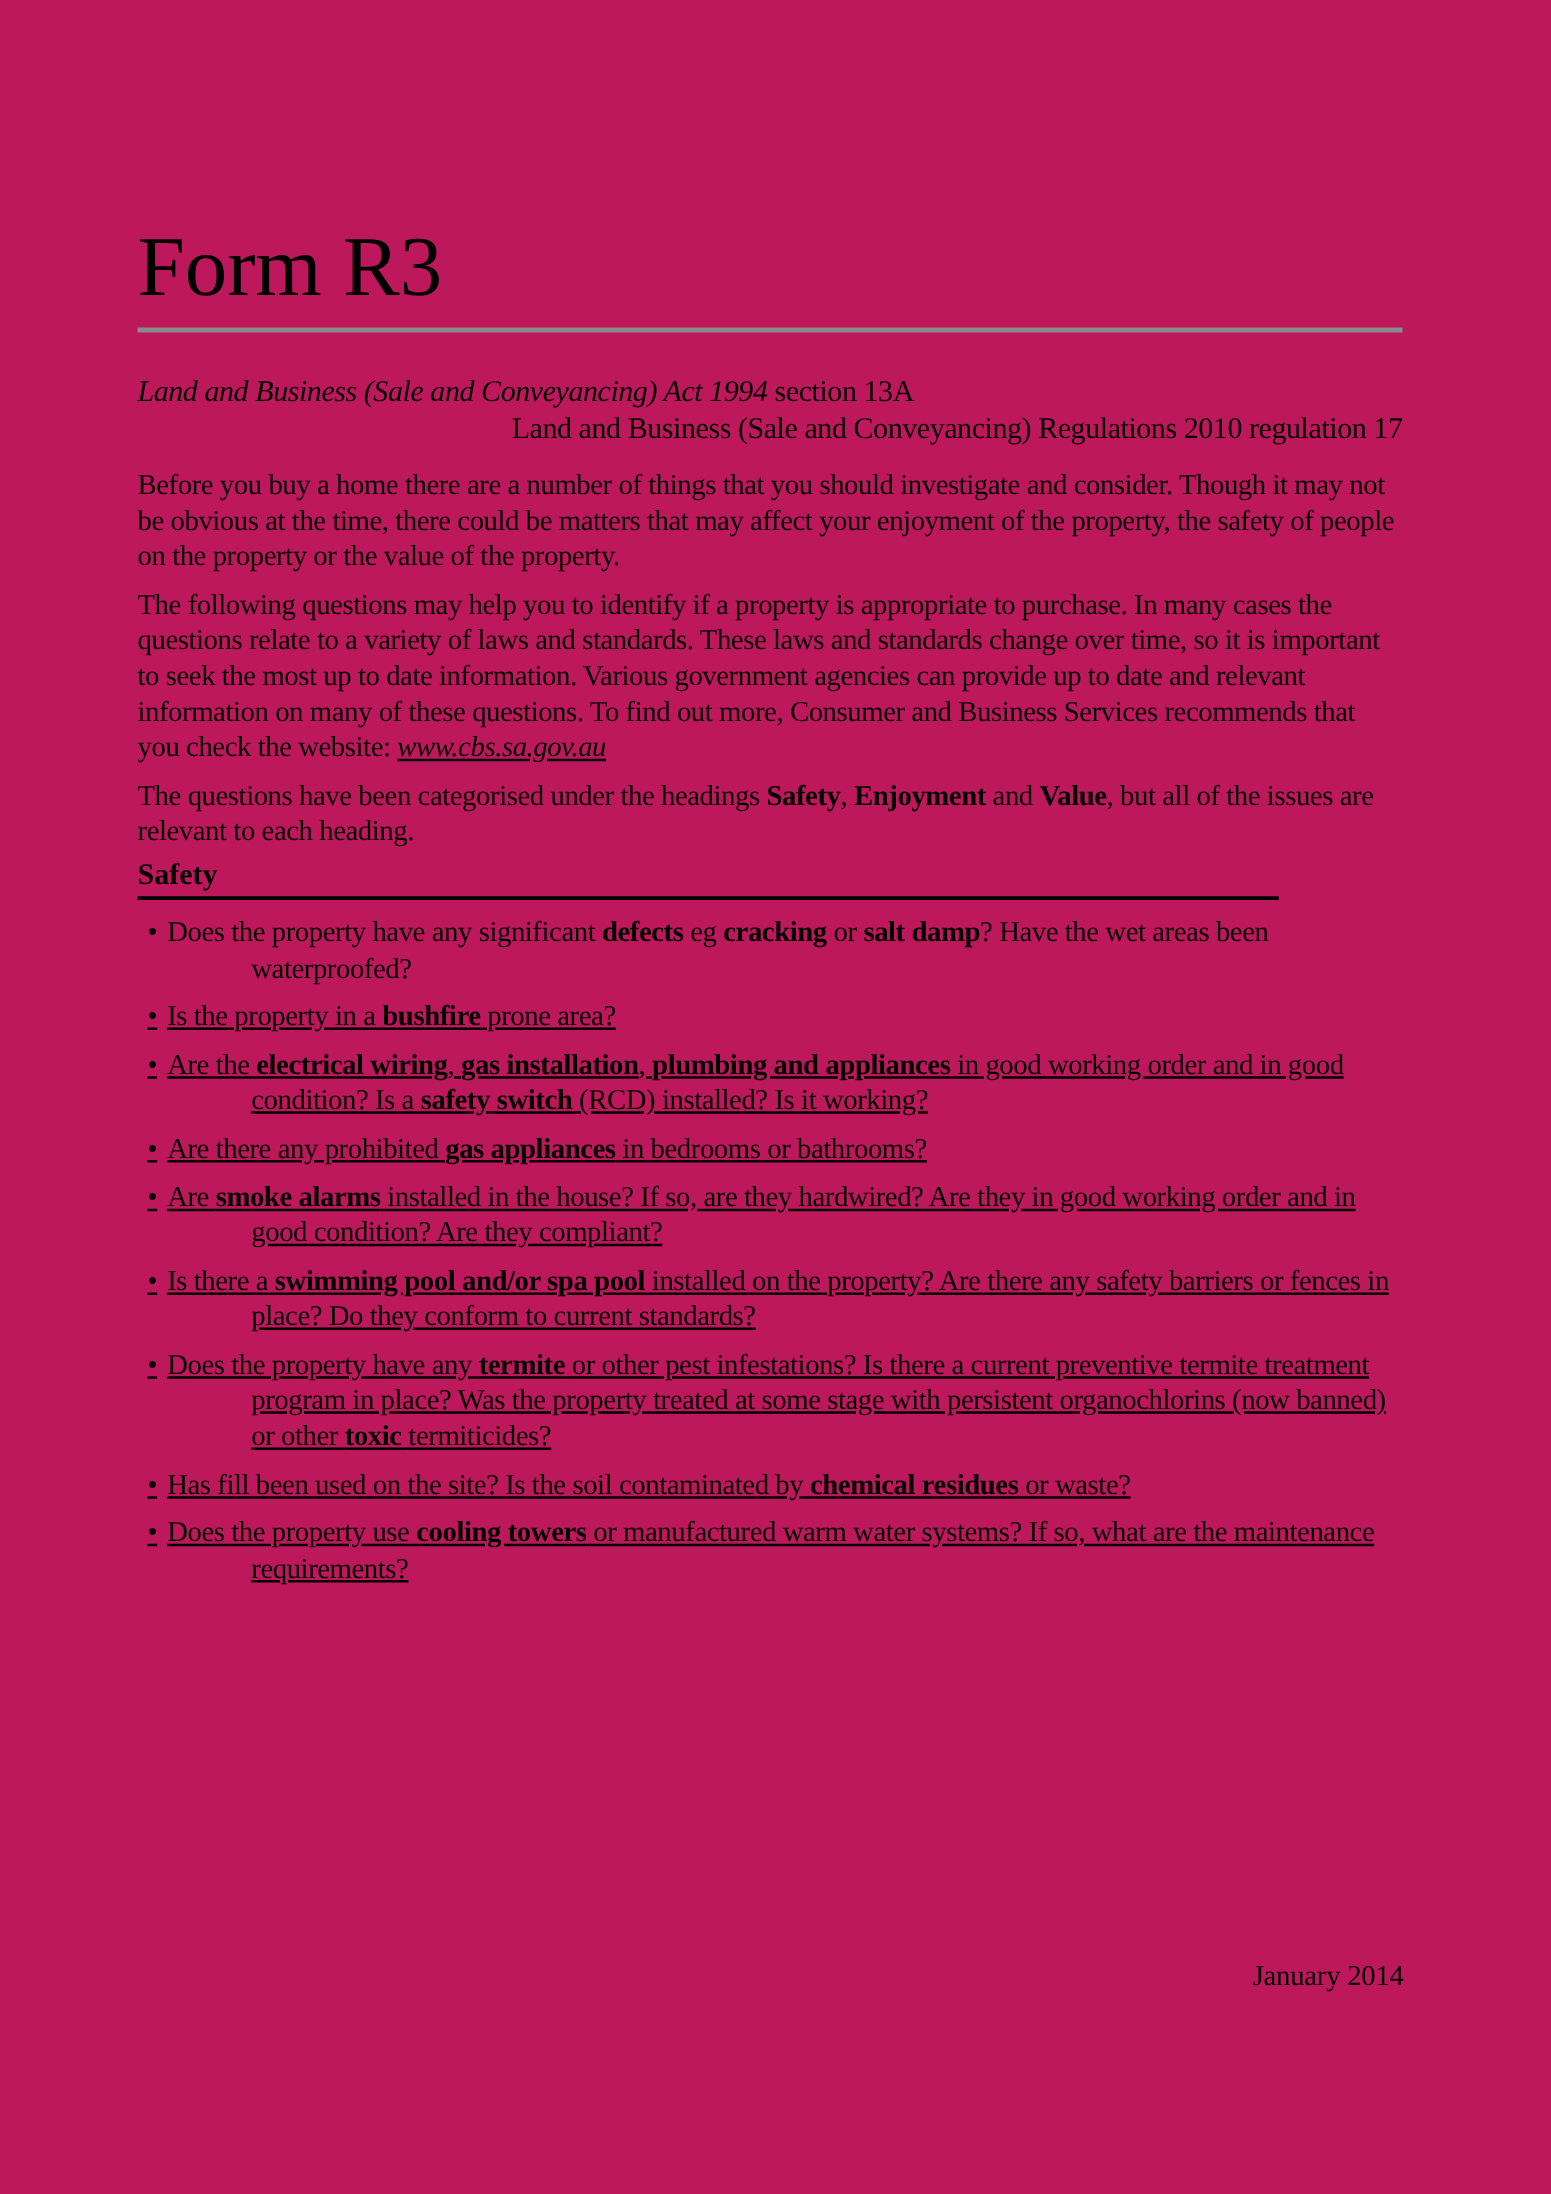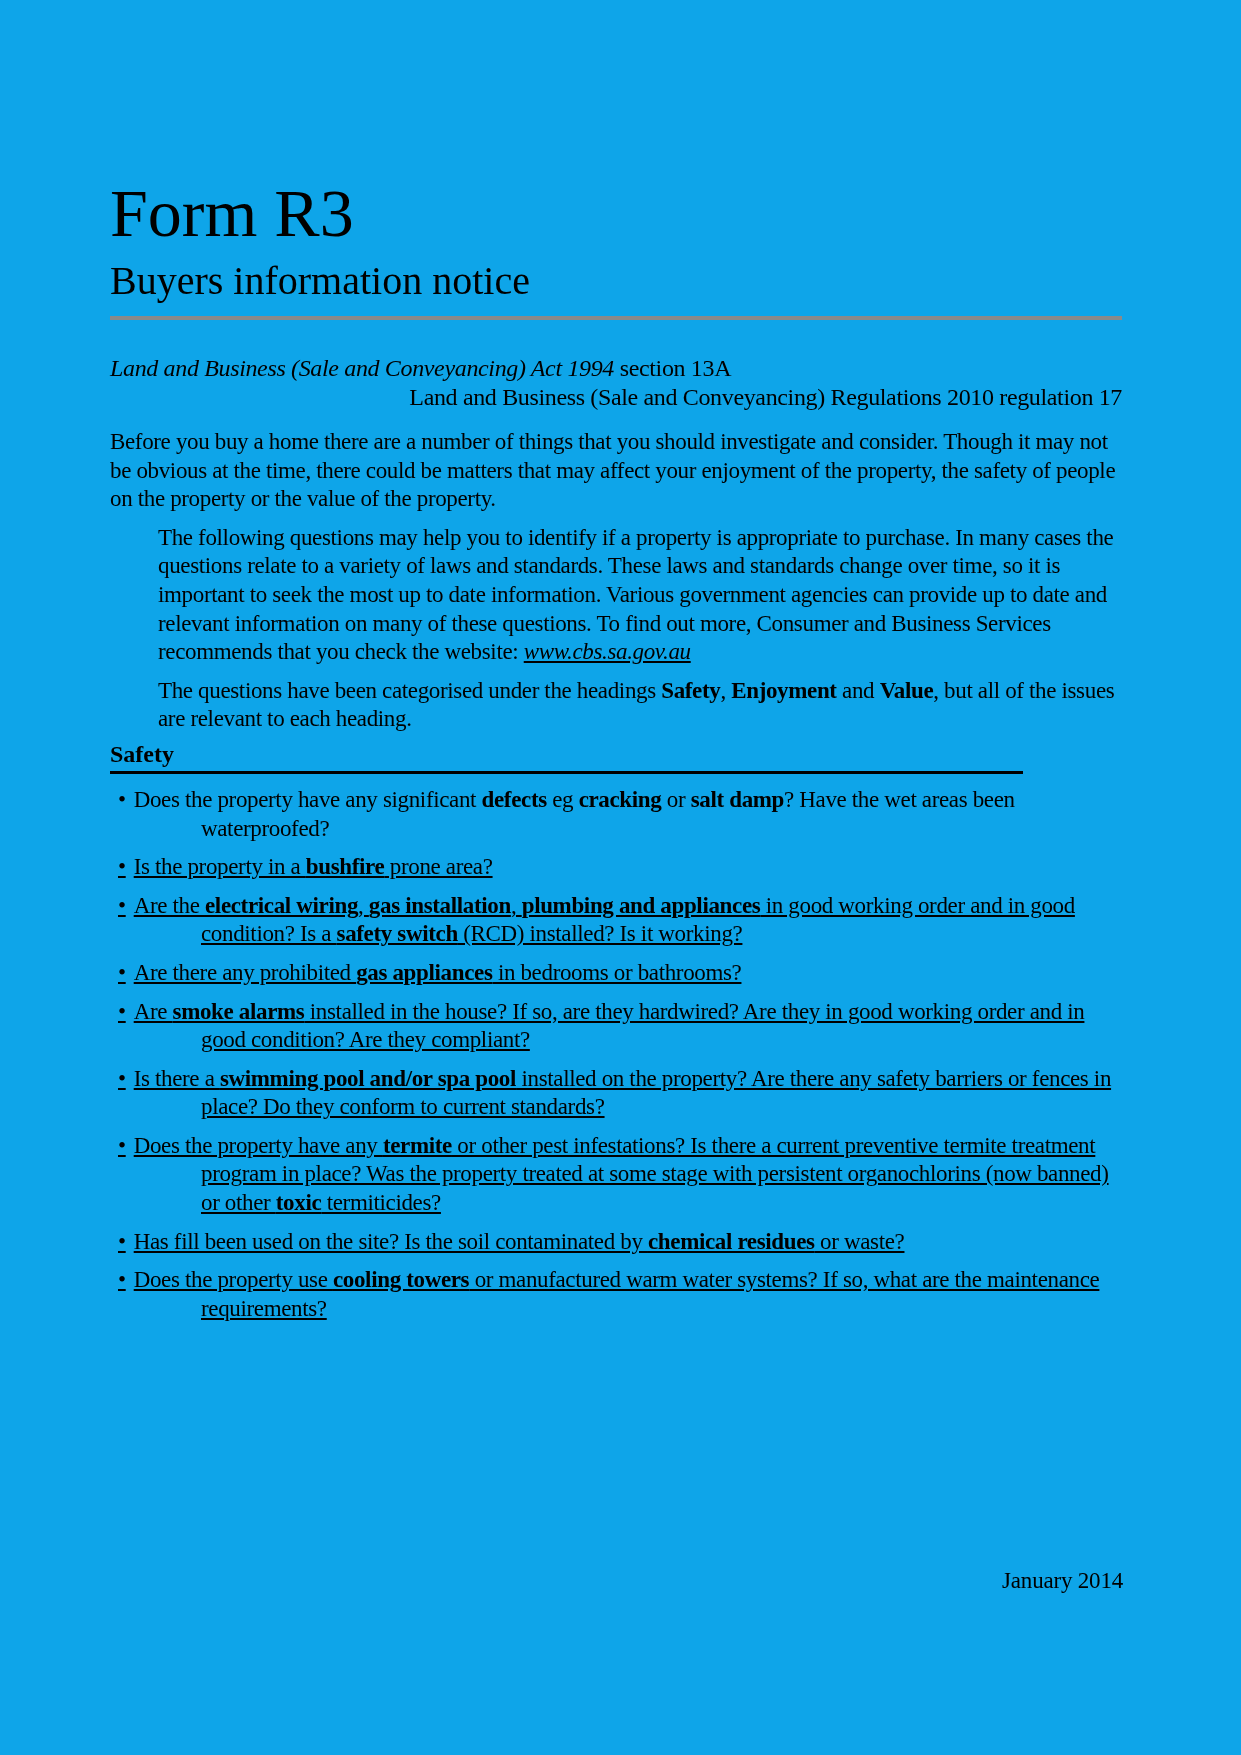--- a/index.html
+++ b/index.html
@@ -1,19 +1,19 @@
 <!DOCTYPE html>
 <html><head>
 <meta charset="utf-8">
 <style>
   html,body { margin:0; padding:0; background:#ffffff; }
   .page {
     position:relative;
     width:1241px; height:1755px;
-    background:#0ea5e9;
+    background:#be185d;
     color:#000000;
     font-family:"Liberation Serif", serif;
     overflow:hidden;
   }
   .content {
     position:absolute; left:110px; top:0;
     width:1012px;
     font-size:23px;
     line-height:28.6px;
     letter-spacing:-0.35px;
@@ -23,21 +23,21 @@
     margin:176px 0 0 0; letter-spacing:0;
   }
   h2.form-title {
     font-weight:400; font-size:40px; line-height:46px;
     margin:8px 0 0 0; letter-spacing:0;
   }
   .title-rule { height:4px; background:#8a8a8a; margin-top:12px; }
   p.legal { margin:34px 0 0 0; font-size:24px; line-height:29px; }
   p.legal + p.legal { margin-top:0;text-align:right; }
   p.body { margin:16px 0 0 0; }
-  p.body + p.body { margin-top:10px;margin-left:48px; }
+  p.body + p.body { margin-top:10px; }
   h3.section-heading {
     margin:8px 0 0 0; font-size:24px; line-height:25px; font-weight:700;
     width:913px; border-bottom:3px solid #000; padding-bottom:4px;
     letter-spacing:0;
   }
   ul.bullets { list-style:none; margin:12px 0 0 0; padding:0; }
   ul.bullets li { padding-left:91px; text-indent:-83px; }
   ul.bullets li + li { margin-top:10px;text-decoration:underline; }
   ul.bullets li::before { content:"\2022"; padding-right:8px; }
   .b { font-weight:700; }
@@ -48,21 +48,20 @@
     font-size:23px; line-height:29px; letter-spacing:-0.2px;
   }
 </style>
 </head>
 <body>
 
 <div class="page">
   <div class="content">
 
     <h1 class="form-code">Form R3</h1>
-    <h2 class="form-title">Buyers information notice</h2>
     <div class="title-rule"></div>
 
     <p class="legal"><span class="i">Land and Business (Sale and Conveyancing) Act 1994</span><span> section 13A</span></p>
     <p class="legal"><span>Land and Business (Sale and Conveyancing) Regulations 2010 regulation 17</span></p>
 
     <p class="body"><span>Before you buy a home there are a number of things that you should investigate and consider. Though it may not be obvious at the time, there could be matters that may affect your enjoyment of the property, the safety of people on the property or the value of the property.</span></p>
     <p class="body"><span>The following questions may help you to identify if a property is appropriate to purchase. In many cases the questions relate to a variety of laws and standards. These laws and standards change over time, so it is important to seek the most up to date information. Various government agencies can provide up to date and relevant information on many of these questions. To find out more, Consumer and Business Services recommends that you check the website: </span><span class="i u">www.cbs.sa.gov.au</span></p>
     <p class="body"><span>The questions have been categorised under the headings </span><span class="b">Safety</span><span>, </span><span class="b">Enjoyment</span><span> and </span><span class="b">Value</span><span>, but all of the issues are relevant to each heading.</span></p>
 
     <h3 class="section-heading"><span>Safety</span></h3>

